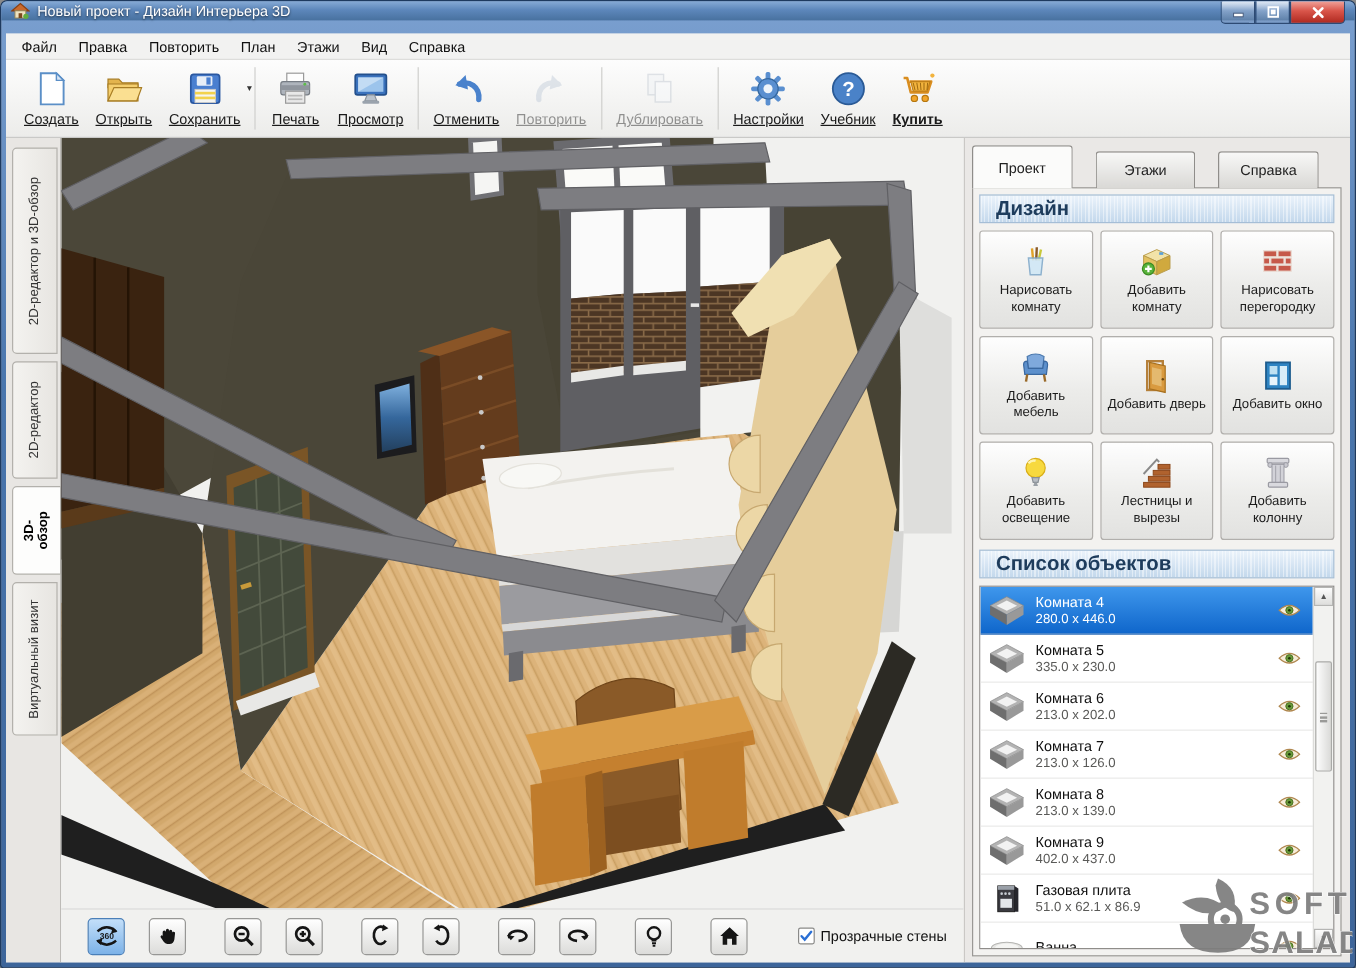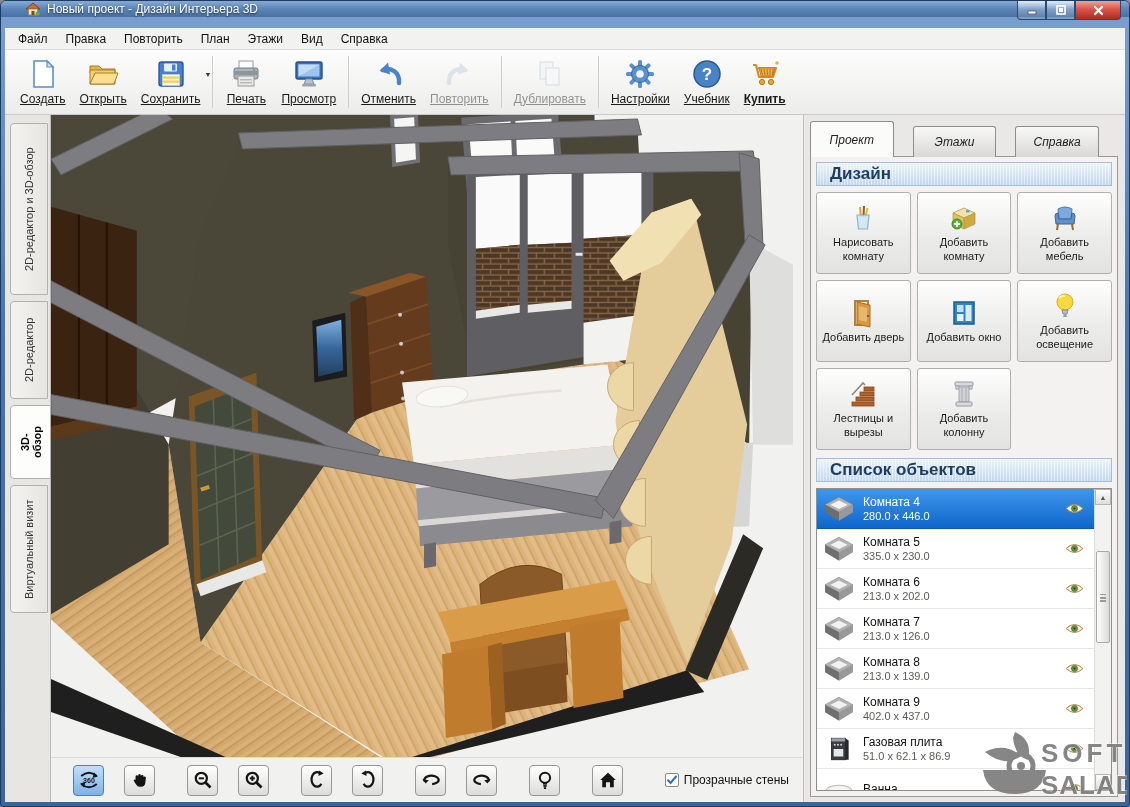--- a/index.html
+++ b/index.html
@@ -1,20 +1,20 @@
 <!DOCTYPE html>
 <html><head>
 <meta charset="utf-8">
 <style>
   html,body{margin:0;padding:0;background:#9a9a9a;font-family:"Liberation Sans",sans-serif;}
   *{box-sizing:border-box;}
   .win{position:relative;width:1130px;height:807px;background:linear-gradient(#7ba0d0,#4a76ad 40%,#3d659a);
        border:1px solid #1e3a5f;border-radius:6px 6px 3px 3px;overflow:hidden;box-shadow:0 3px 14px rgba(0,0,0,.5);}
   
-  .titlebar{height:16px;display:flex;align-items:center;padding-left:24px;position:relative;
+  .titlebar{height:16px;display:flex;align-items:center;padding-left:8px;position:relative;
             background:linear-gradient(#87aBD6,#5d87bb 45%,#48719f);}
   .appicon{width:16px;height:16px;margin-right:6px;flex:none;}
   .appicon svg{width:16px;height:16px;display:block;}
   .title{color:#fff;font-size:12px;text-shadow:0 1px 2px rgba(0,0,0,.65);white-space:nowrap;}
   .wbtns{position:absolute;top:0;right:8px;display:flex;}
   .wbtn{width:29px;height:19px;border:1px solid #2d4a73;border-top:none;display:flex;align-items:center;justify-content:center;
         background:linear-gradient(rgba(255,255,255,.75),rgba(205,215,230,.35) 45%,rgba(120,145,180,.35));}
   .wbtn.min{border-radius:0 0 0 4px;}
   .wbtn.close{width:46px;border-radius:0 0 4px 0;background:linear-gradient(#f0a39a,#d9554a 45%,#b02a20);}
   .wbtn svg{display:block;}
@@ -47,21 +47,21 @@
   .navbtn.grp{margin-left:12px;}
   .navbtn.active{background:linear-gradient(#c3dff9,#7cb2e8);border-color:#4a7fb8;}
   .navbtn svg{width:20px;height:20px;display:block;}
   .chk{margin-left:auto;display:flex;align-items:center;font-size:12px;color:#111;cursor:default;}
   .chkbox{width:14px;height:14px;background:#fff;border:1px solid #8a8a88;border-radius:2px;margin-right:5px;display:flex;align-items:center;justify-content:center;}
   .chkbox svg{width:12px;height:12px;display:block;}
   
   .rpanel{width:322px;background:#eae8e6;border-left:1px solid #c2c0bd;padding:6px 7px 5px 6px;display:flex;flex-direction:column;flex:none;}
   .rtabs{height:36px;display:flex;flex:none;position:relative;z-index:2;}
   .rtab{flex:1;margin-right:19px;margin-top:5px;background:linear-gradient(#f8f8f7,#d9d8d5);border:1px solid #8f8d8a;border-bottom:none;
-        border-radius:3px 3px 0 0;display:flex;align-items:center;justify-content:center;font-size:12px;color:#222;font-style:italic;}
+        border-radius:3px 3px 0 0;display:flex;align-items:center;justify-content:center;font-size:12px;color:#222;}
   .rtab.active{margin-top:0;background:#fbfbfa;}
   .pbody{flex:1;border:1px solid #9a9895;background:#f3f2f0;padding:5px;display:flex;flex-direction:column;overflow:hidden;margin-top:-1px;}
   .shead{height:24px;flex:none;display:flex;align-items:center;padding-left:13px;margin-bottom:6px;
          border:1px solid #a6bed6;color:#1e3c5c;font-weight:bold;font-size:17px;
          background-image:repeating-linear-gradient(90deg,rgba(255,255,255,.45) 0 1px,rgba(255,255,255,0) 1px 3px),linear-gradient(#ebf3fb,#c3d8ec);}
   .grid{display:grid;grid-template-columns:repeat(3,1fr);gap:6px;margin-bottom:8px;flex:none;}
   .gbtn{height:82px;background:linear-gradient(#fefefe,#ececea 55%,#e2e2e0);border:1px solid #b1afac;border-radius:3px;
         display:flex;flex-direction:column;align-items:center;justify-content:center;text-align:center;
         font-size:11px;line-height:1.25;color:#1c1c1c;padding:3px 2px;}
   .gbtn svg{width:30px;height:30px;margin-bottom:3px;flex:none;}
@@ -515,20 +515,34 @@
                   <polygon points="4,10 15,15 15,26 4,21" fill="#e3c160" stroke="#b89b4a" stroke-width="0.8"></polygon>
                   <polygon points="26,10 15,15 15,26 26,21" fill="#d0a93e" stroke="#b89b4a" stroke-width="0.8"></polygon>
                   <rect x="17" y="7.2" width="3.4" height="2.2" fill="#5aa0d8"></rect>
                   <circle cx="8" cy="21" r="5" fill="#58b33a" stroke="#3a8a22" stroke-width="1"></circle>
                   <path d="M8 18.2 v5.6 M5.2 21 h5.6" stroke="#fff" stroke-width="1.8"></path>
                 </svg>
                 <span>Добавить комнату</span>
               </div>
               <div class="gbtn">
                 <svg viewBox="0 0 30 30">
+                  <g fill="#c6594a" stroke="#eadcd4" stroke-width="1">
+                    <rect x="3" y="6" width="11" height="5"></rect>
+                    <rect x="15" y="6" width="11" height="5"></rect>
+                    <rect x="3" y="12" width="5" height="5"></rect>
+                    <rect x="9" y="12" width="11" height="5"></rect>
+                    <rect x="21" y="12" width="5" height="5"></rect>
+                    <rect x="3" y="18" width="11" height="5"></rect>
+                    <rect x="15" y="18" width="11" height="5"></rect>
+                  </g>
+                </svg>
+                <span>Нарисовать перегородку</span>
+              </div>
+              <div class="gbtn">
+                <svg viewBox="0 0 30 30">
                   <path d="M8 6 Q15 2 22 6 L21 16 H9 Z" fill="#7fa9dc" stroke="#4a78ae" stroke-width="1"></path>
                   <path d="M5 13 q0 -3 3 -3 l1 6 h12 l1 -6 q3 0 3 3 l-1 8 H6 Z" fill="#5d90cc" stroke="#3a68a0" stroke-width="1"></path>
                   <line x1="8" y1="21" x2="7" y2="27" stroke="#9a6a2a" stroke-width="2"></line>
                   <line x1="22" y1="21" x2="23" y2="27" stroke="#9a6a2a" stroke-width="2"></line>
                 </svg>
                 <span>Добавить мебель</span>
               </div>
               <div class="gbtn">
                 <svg viewBox="0 0 30 30">
                   <rect x="7" y="3" width="13" height="24" fill="none" stroke="#b5803a" stroke-width="2"></rect>

